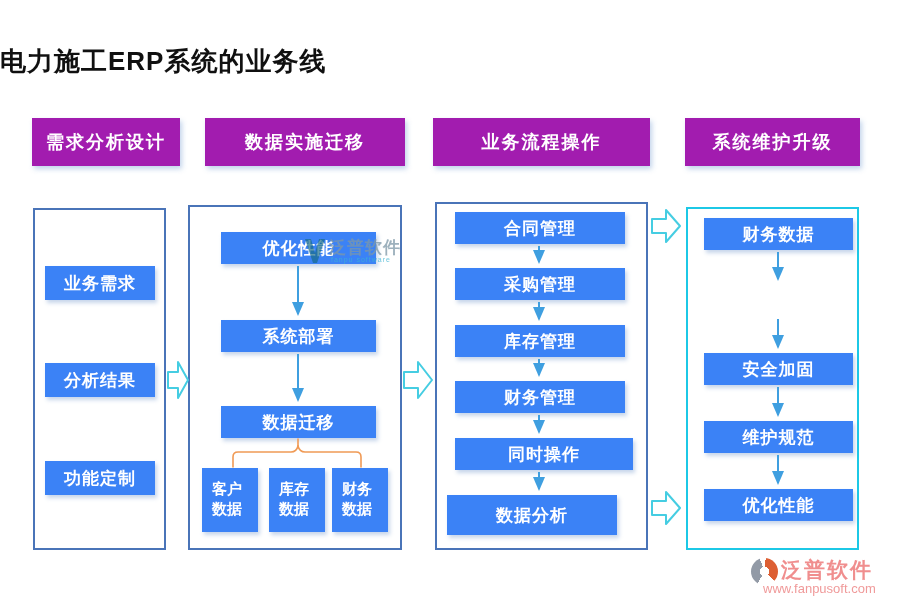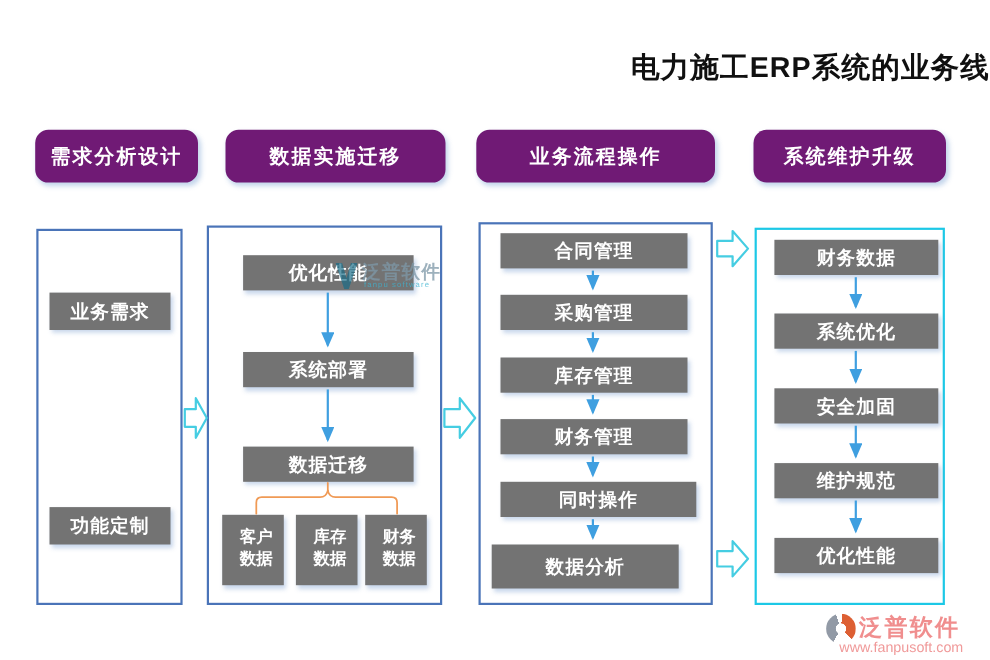--- a/index.html
+++ b/index.html
@@ -2,40 +2,40 @@
 <html><head>
 <meta charset="utf-8">
 <style>
   html,body{margin:0;padding:0;background:#ffffff;}
   .stage{
     position:relative;width:900px;height:600px;background:#ffffff;overflow:hidden;
     font-family:"Liberation Sans","DejaVu Sans",sans-serif;
   }
   .title{
     position:absolute;left:0;top:44px;width:900px;margin:0;
-    text-align:right;font-size:26px;font-weight:700;color:#101010;letter-spacing:1px;
+    text-align:left;font-size:26px;font-weight:700;color:#101010;letter-spacing:1px;
   }
   .hdr{
-    position:absolute;top:118px;height:48px;border-radius:12px;
-    background:#701a75;color:#ffffff;font-size:18px;font-weight:700;
+    position:absolute;top:118px;height:48px;border-radius:0;
+    background:#a21caf;color:#ffffff;font-size:18px;font-weight:700;
     display:flex;align-items:center;justify-content:center;letter-spacing:2px;
     box-shadow:2px 3px 5px rgba(120,160,210,.45);
   }
   .col{
     position:absolute;background:#ffffff;border:2px solid #4a74b8;box-sizing:border-box;
   }
   .col.cyan{border-color:#1cc8e6;}
   .node{
-    position:absolute;background:#737373;color:#ffffff;font-weight:700;
+    position:absolute;background:#3b82f6;color:#ffffff;font-weight:700;
     display:flex;align-items:center;justify-content:center;letter-spacing:1px;
     font-size:17px;box-shadow:2px 3px 4px rgba(130,165,210,.45);
   }
   .node.small{
     font-size:15px;line-height:20px;letter-spacing:0;
-    padding:11px 10px 0;box-sizing:border-box;display:block;text-align:right;
+    padding:11px 10px 0;box-sizing:border-box;display:block;text-align:left;
     word-break:break-all;
   }
   .overlay{position:absolute;left:0;top:0;pointer-events:none;}
   .wm-inline{
     position:absolute;left:305px;top:236px;width:100px;height:34px;opacity:.8;z-index:5;
   }
   .wm-inline .vlogo{position:absolute;left:0;top:3px;}
   .wm-inline .wbrand{
     position:absolute;left:24px;top:0;font-size:17px;font-weight:700;
     color:rgba(125,152,168,.95);white-space:nowrap;letter-spacing:1px;
@@ -70,38 +70,38 @@
   <div class="hdr" style="left:205px;width:200px">数据实施迁移</div>
   <div class="hdr" style="left:433px;width:217px">业务流程操作</div>
   <div class="hdr" style="left:685px;width:175px">系统维护升级</div>
 
   <div class="col" style="left:33px;top:208px;width:133px;height:342px"></div>
   <div class="col" style="left:188px;top:205px;width:214px;height:345px"></div>
   <div class="col" style="left:435px;top:202px;width:213px;height:348px"></div>
   <div class="col cyan" style="left:686px;top:207px;width:173px;height:343px"></div>
 
   <div class="node" style="left:45px;top:266px;width:110px;height:34px">业务需求</div>
+  <div class="node" style="left:45px;top:363px;width:110px;height:34px">分析结果</div>
   <div class="node" style="left:45px;top:461px;width:110px;height:34px">功能定制</div>
 
   <div class="node" style="left:221px;top:232px;width:155px;height:32px">优化性能</div>
   <div class="node" style="left:221px;top:320px;width:155px;height:32px">系统部署</div>
   <div class="node" style="left:221px;top:406px;width:155px;height:32px">数据迁移</div>
   <div class="node small" style="left:202px;top:468px;width:56px;height:64px">客户数据</div>
   <div class="node small" style="left:269px;top:468px;width:56px;height:64px">库存数据</div>
   <div class="node small" style="left:332px;top:468px;width:56px;height:64px">财务数据</div>
 
   <div class="node" style="left:455px;top:212px;width:170px;height:32px">合同管理</div>
   <div class="node" style="left:455px;top:325px;width:170px;height:32px">库存管理</div>
   <div class="node" style="left:455px;top:268px;width:170px;height:32px">采购管理</div>
   <div class="node" style="left:455px;top:381px;width:170px;height:32px">财务管理</div>
   <div class="node" style="left:455px;top:438px;width:178px;height:32px">同时操作</div>
   <div class="node" style="left:447px;top:495px;width:170px;height:40px">数据分析</div>
 
   <div class="node" style="left:704px;top:218px;width:149px;height:32px">财务数据</div>
-  <div class="node" style="left:704px;top:285px;width:149px;height:32px">系统优化</div>
   <div class="node" style="left:704px;top:353px;width:149px;height:32px">安全加固</div>
   <div class="node" style="left:704px;top:421px;width:149px;height:32px">维护规范</div>
   <div class="node" style="left:704px;top:489px;width:149px;height:32px">优化性能</div>
 
   <svg class="overlay" width="900" height="600" viewBox="0 0 900 600">
     <defs>
       <marker id="ah" markerWidth="8" markerHeight="8" refX="6" refY="3" orient="auto">
         <path d="M0,0 L7,3 L0,6 z" fill="#3f9fe0"></path>
       </marker>
     </defs>

